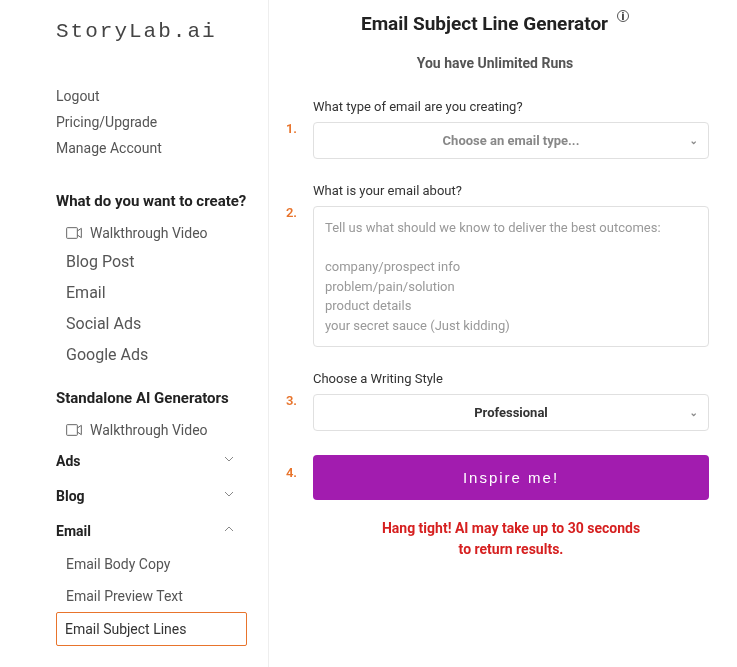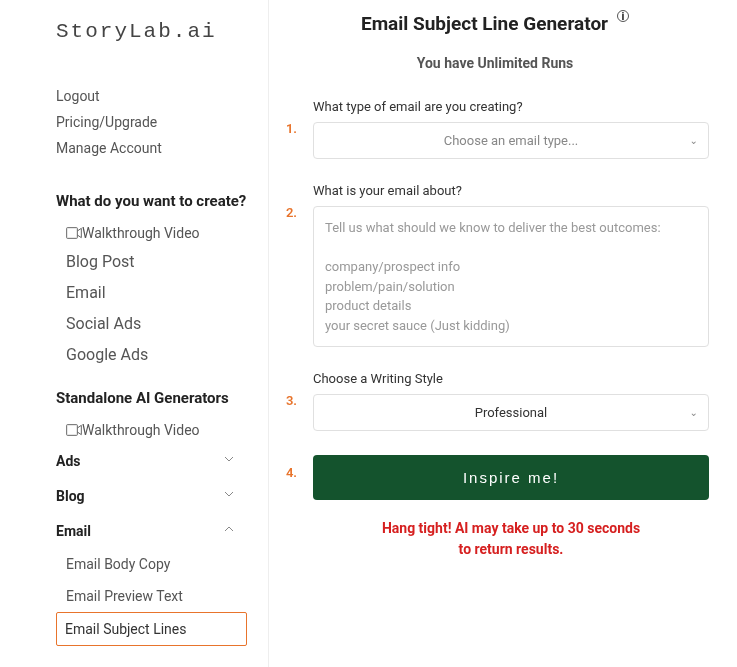--- a/index.html
+++ b/index.html
@@ -48,20 +48,21 @@
     .section-heading {
       font-weight: 700;
       color: #222;
       font-size: 15px;
       margin: 18px 0 8px 0;
       line-height: 1.4;
     }
     .video-link {
       display: flex;
       align-items: center;
+      gap: 8px;
       color: #555;
       font-size: 14px;
       padding: 5px 0 5px 10px;
       cursor: pointer;
     }
     .video-icon {
       display: inline-flex;
       width: 16px;
       height: 12px;
     }
@@ -171,20 +172,21 @@
       border-radius: 4px;
       padding: 10px 12px;
       font-size: 13px;
       color: #888;
       background: #fff;
       display: flex;
       justify-content: center;
       align-items: center;
       position: relative;
       cursor: pointer;
+      font-weight: bold;
     }
     .select-box.dark-text {
       color: #333;
     }
     .select-chevron {
       position: absolute;
       right: 10px;
       font-size: 10px;
       color: #888;
     }
@@ -196,21 +198,21 @@
       font-size: 13px;
       color: #999;
       background: #fff;
       min-height: 120px;
       white-space: pre-line;
       line-height: 1.5;
       cursor: text;
     }
     .inspire-btn {
       width: 100%;
-      background: #14532d;
+      background: #a21caf;
       color: #fff;
       border: none;
       border-radius: 4px;
       padding: 14px;
       font-size: 15px;
       letter-spacing: 2px;
       cursor: pointer;
     }
     .wait-msg {
       text-align: center;

